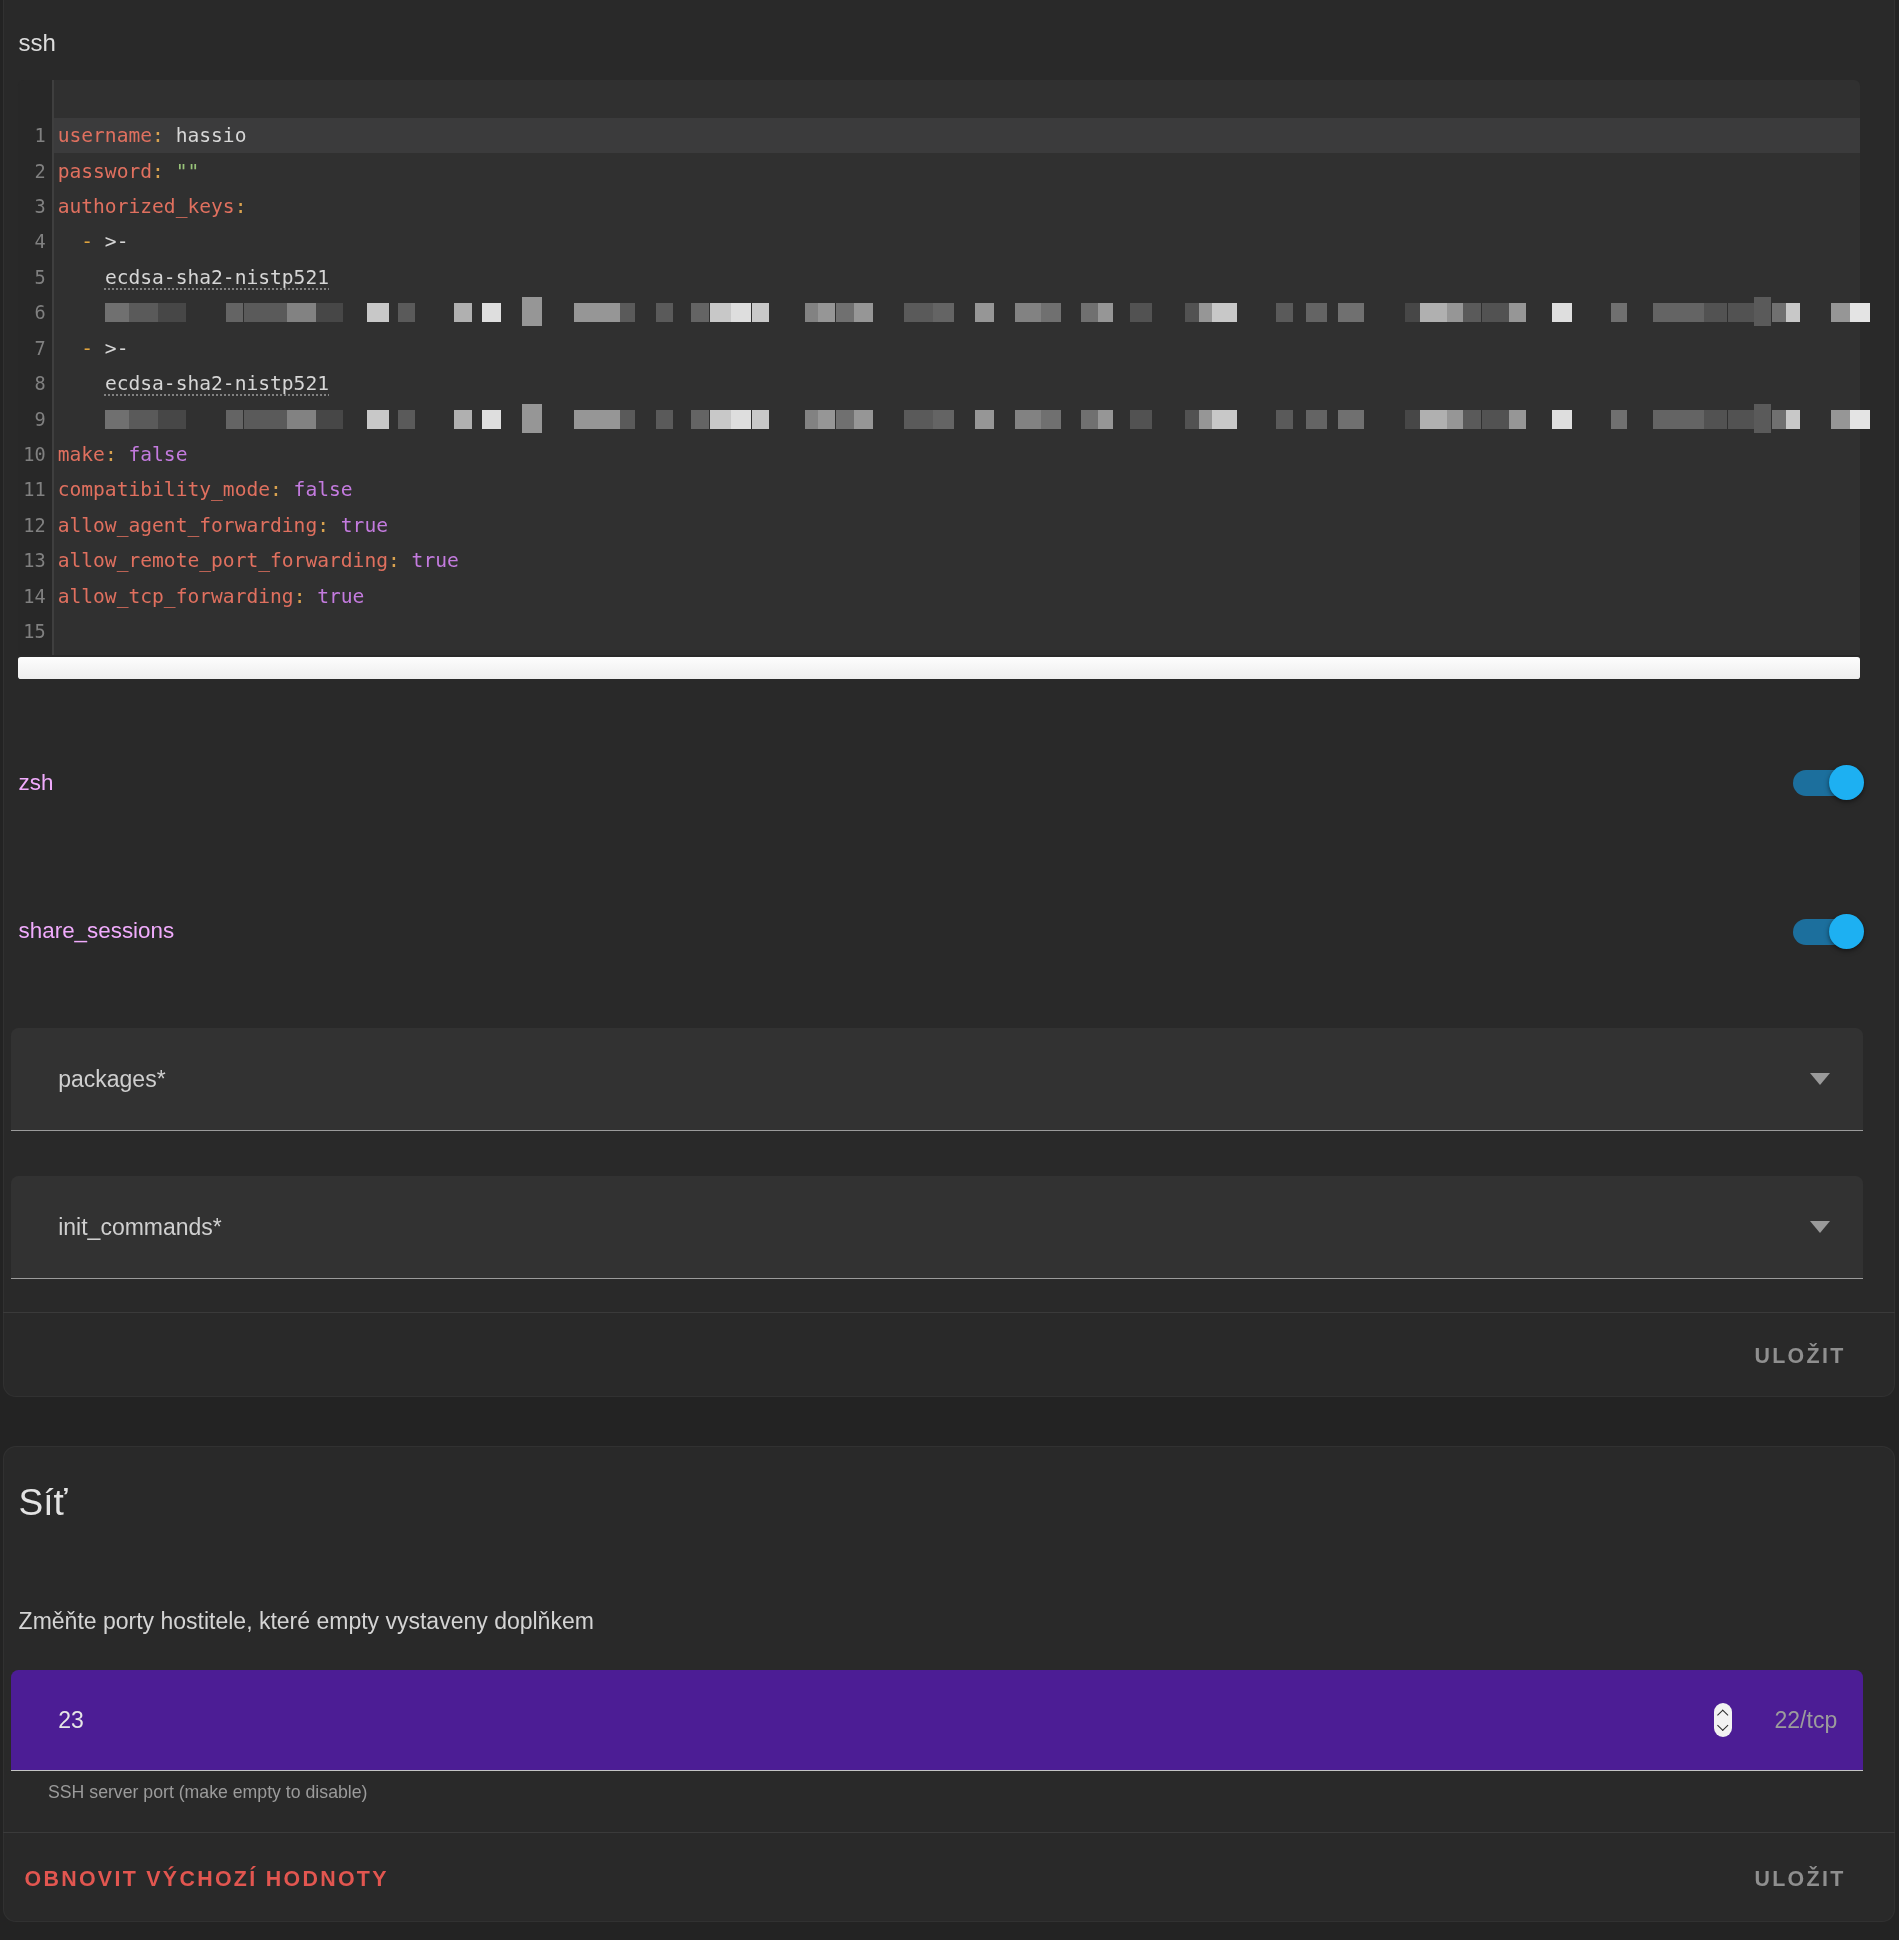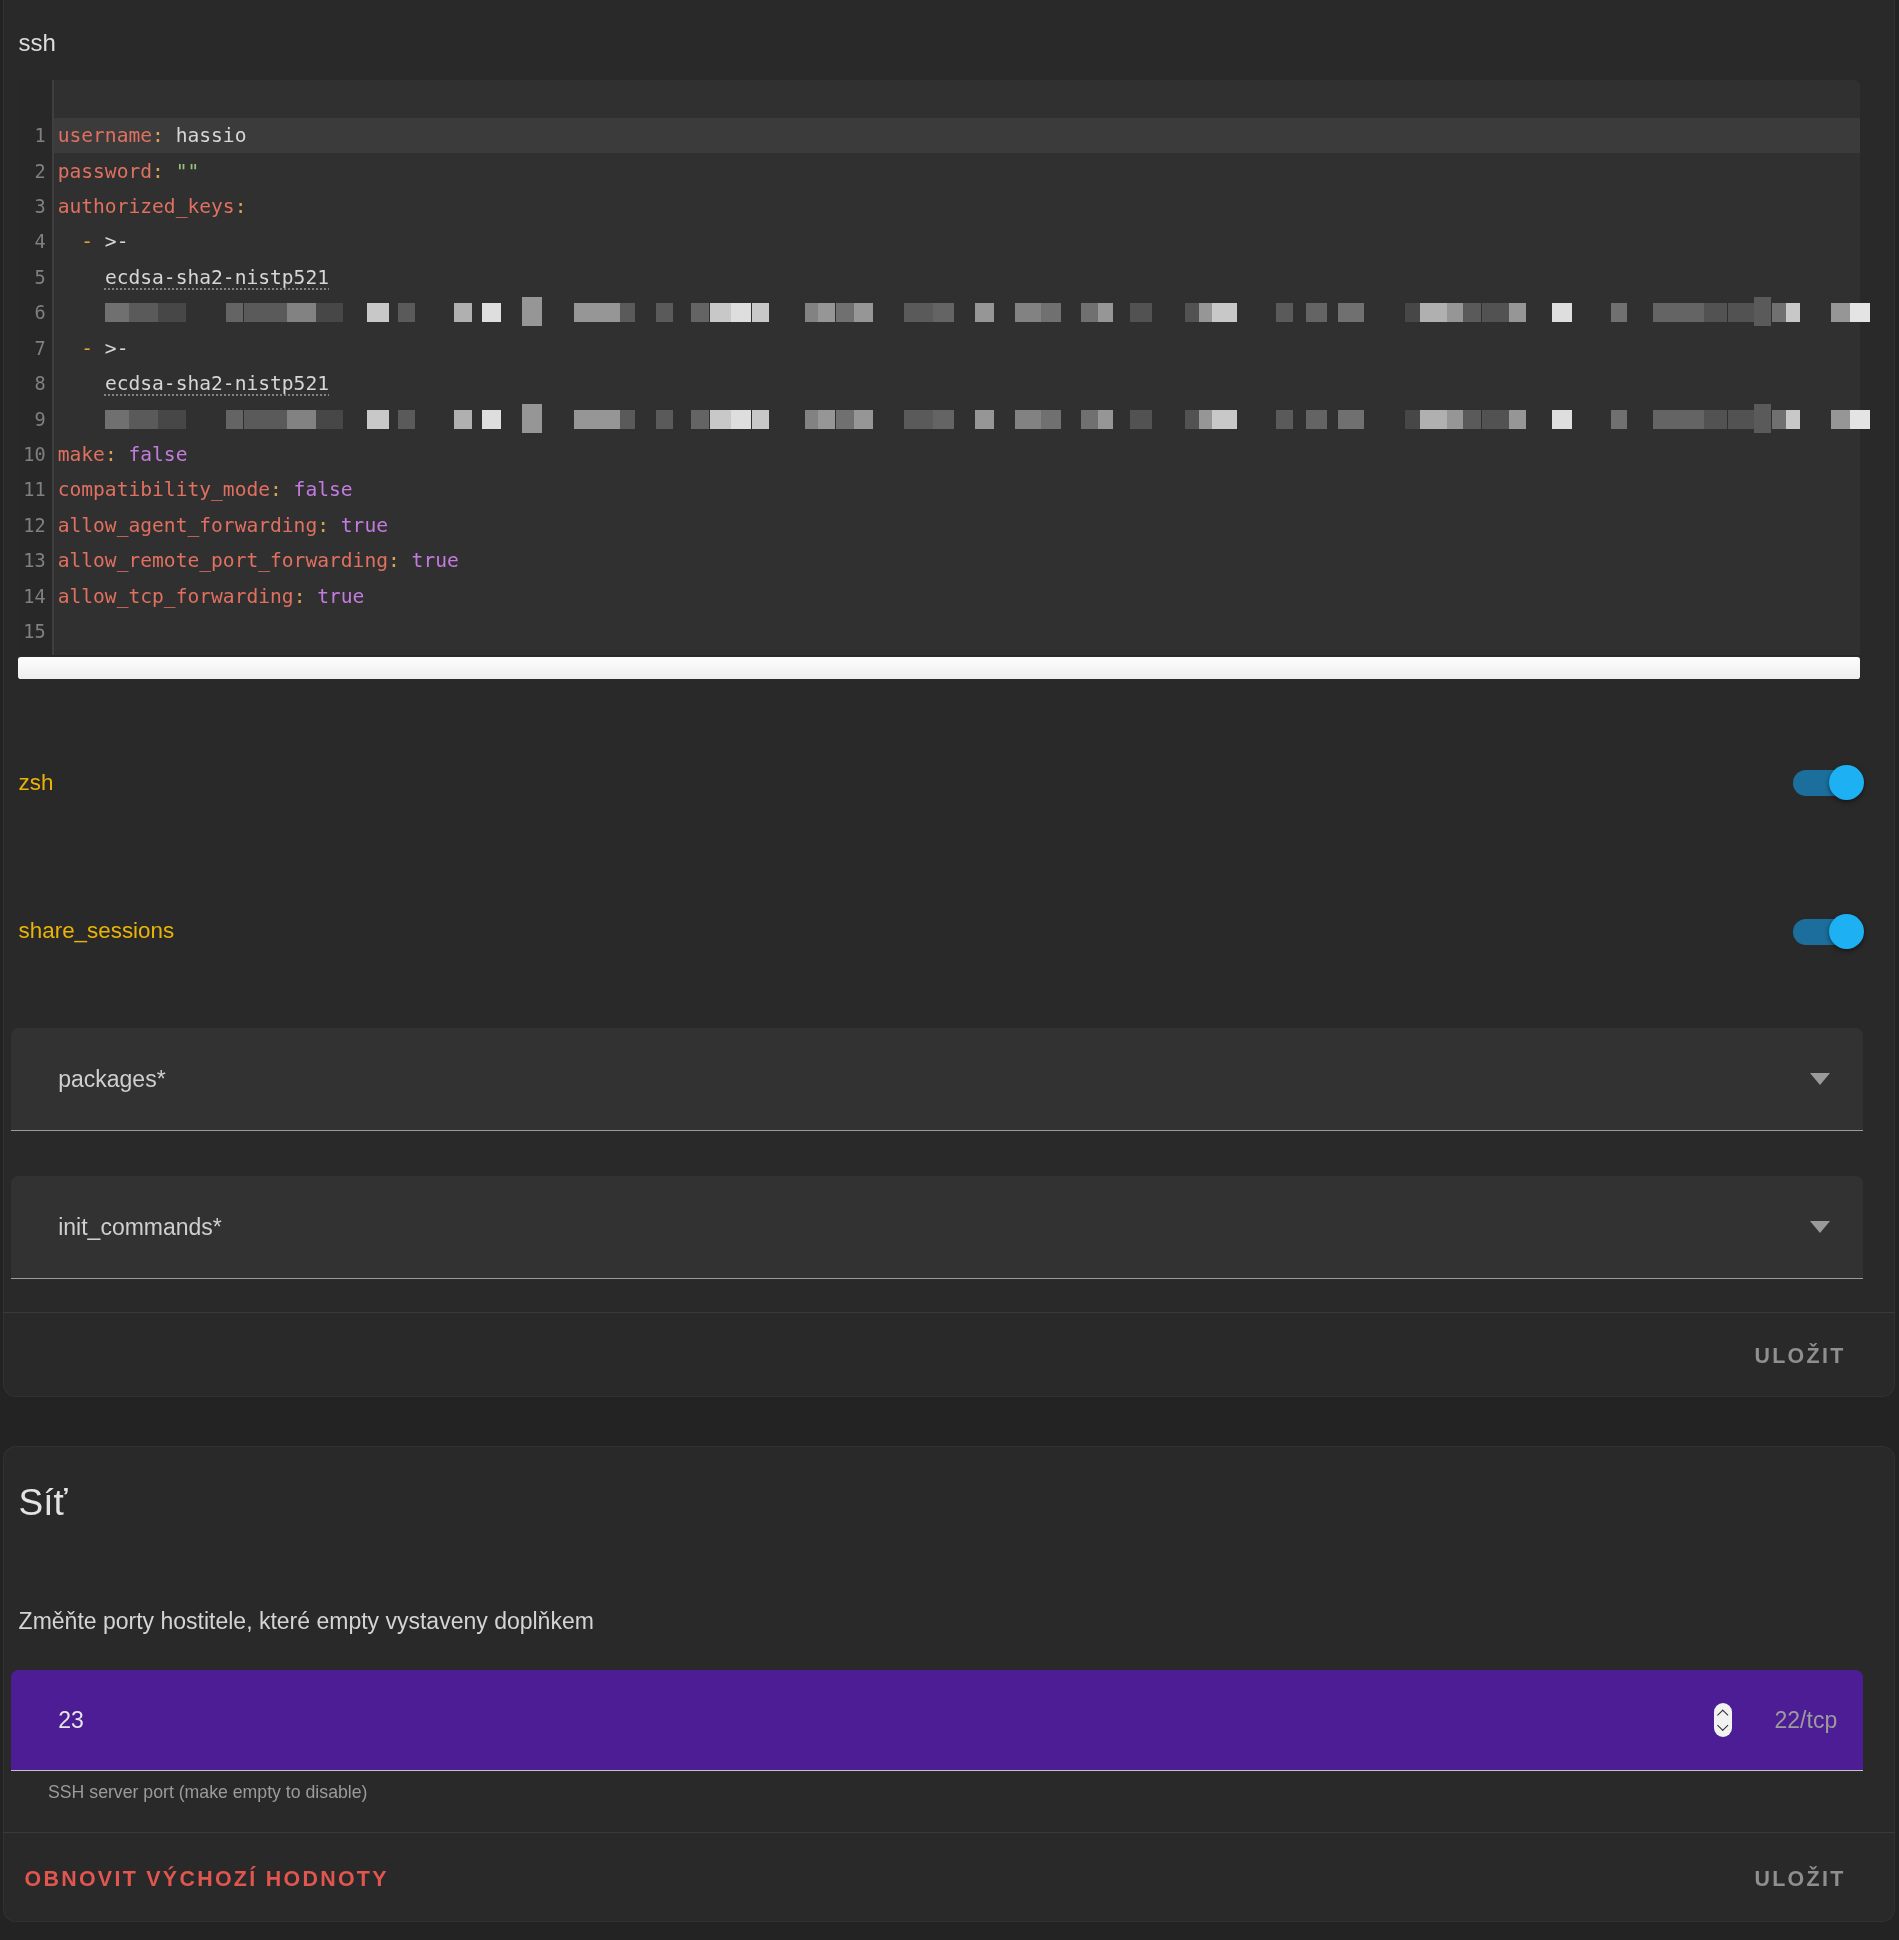--- a/index.html
+++ b/index.html
@@ -34,21 +34,21 @@
   .tk-key{color:var(--tkey);} .tk-punct{color:var(--tpunct);} .tk-bool{color:var(--tbool);}
   .tk-str{color:var(--tstr);} .tk-dash{color:var(--tdash);} .tk-plain{color:var(--tplain);}
   .tk-u{color:var(--tplain);text-decoration:underline dotted rgba(255,255,255,.4);
         text-underline-offset:4.7px;}
   .blur-seg{position:absolute;top:8.4px;height:18.6px;}
   .blur-seg.tall{top:1.9px;height:29px;}
   #ed-scroll{position:absolute;left:0;top:577px;width:100%;height:22.4px;
              background:linear-gradient(#fdfdfd,#eeeeee);border-radius:2.8px;}
 
   
-  .row-label{position:absolute;left:18.6px;font-size:22.4px;color:#eab308;}
+  .row-label{position:absolute;left:18.6px;font-size:22.4px;color:#f0abfc;}
   .switch{position:absolute;left:1793px;width:71px;height:37px;cursor:pointer;}
   .switch .track{position:absolute;left:0;top:5.6px;width:60px;height:26px;border-radius:13px;
                  background:var(--track);}
   .switch .thumb{position:absolute;right:0;top:0.9px;width:35px;height:35px;border-radius:50%;
                  background:var(--thumb);box-shadow:0 1.9px 5.6px rgba(0,0,0,.5);}
 
   
   .field{position:absolute;left:11.2px;width:1852px;height:103px;background:#323232;
          border-radius:7.5px 7.5px 0 0;border-bottom:1.9px solid #9b9b9b;box-sizing:border-box;cursor:pointer;}
   .field-label{position:absolute;left:47px;top:50%;transform:translateY(-50%);

